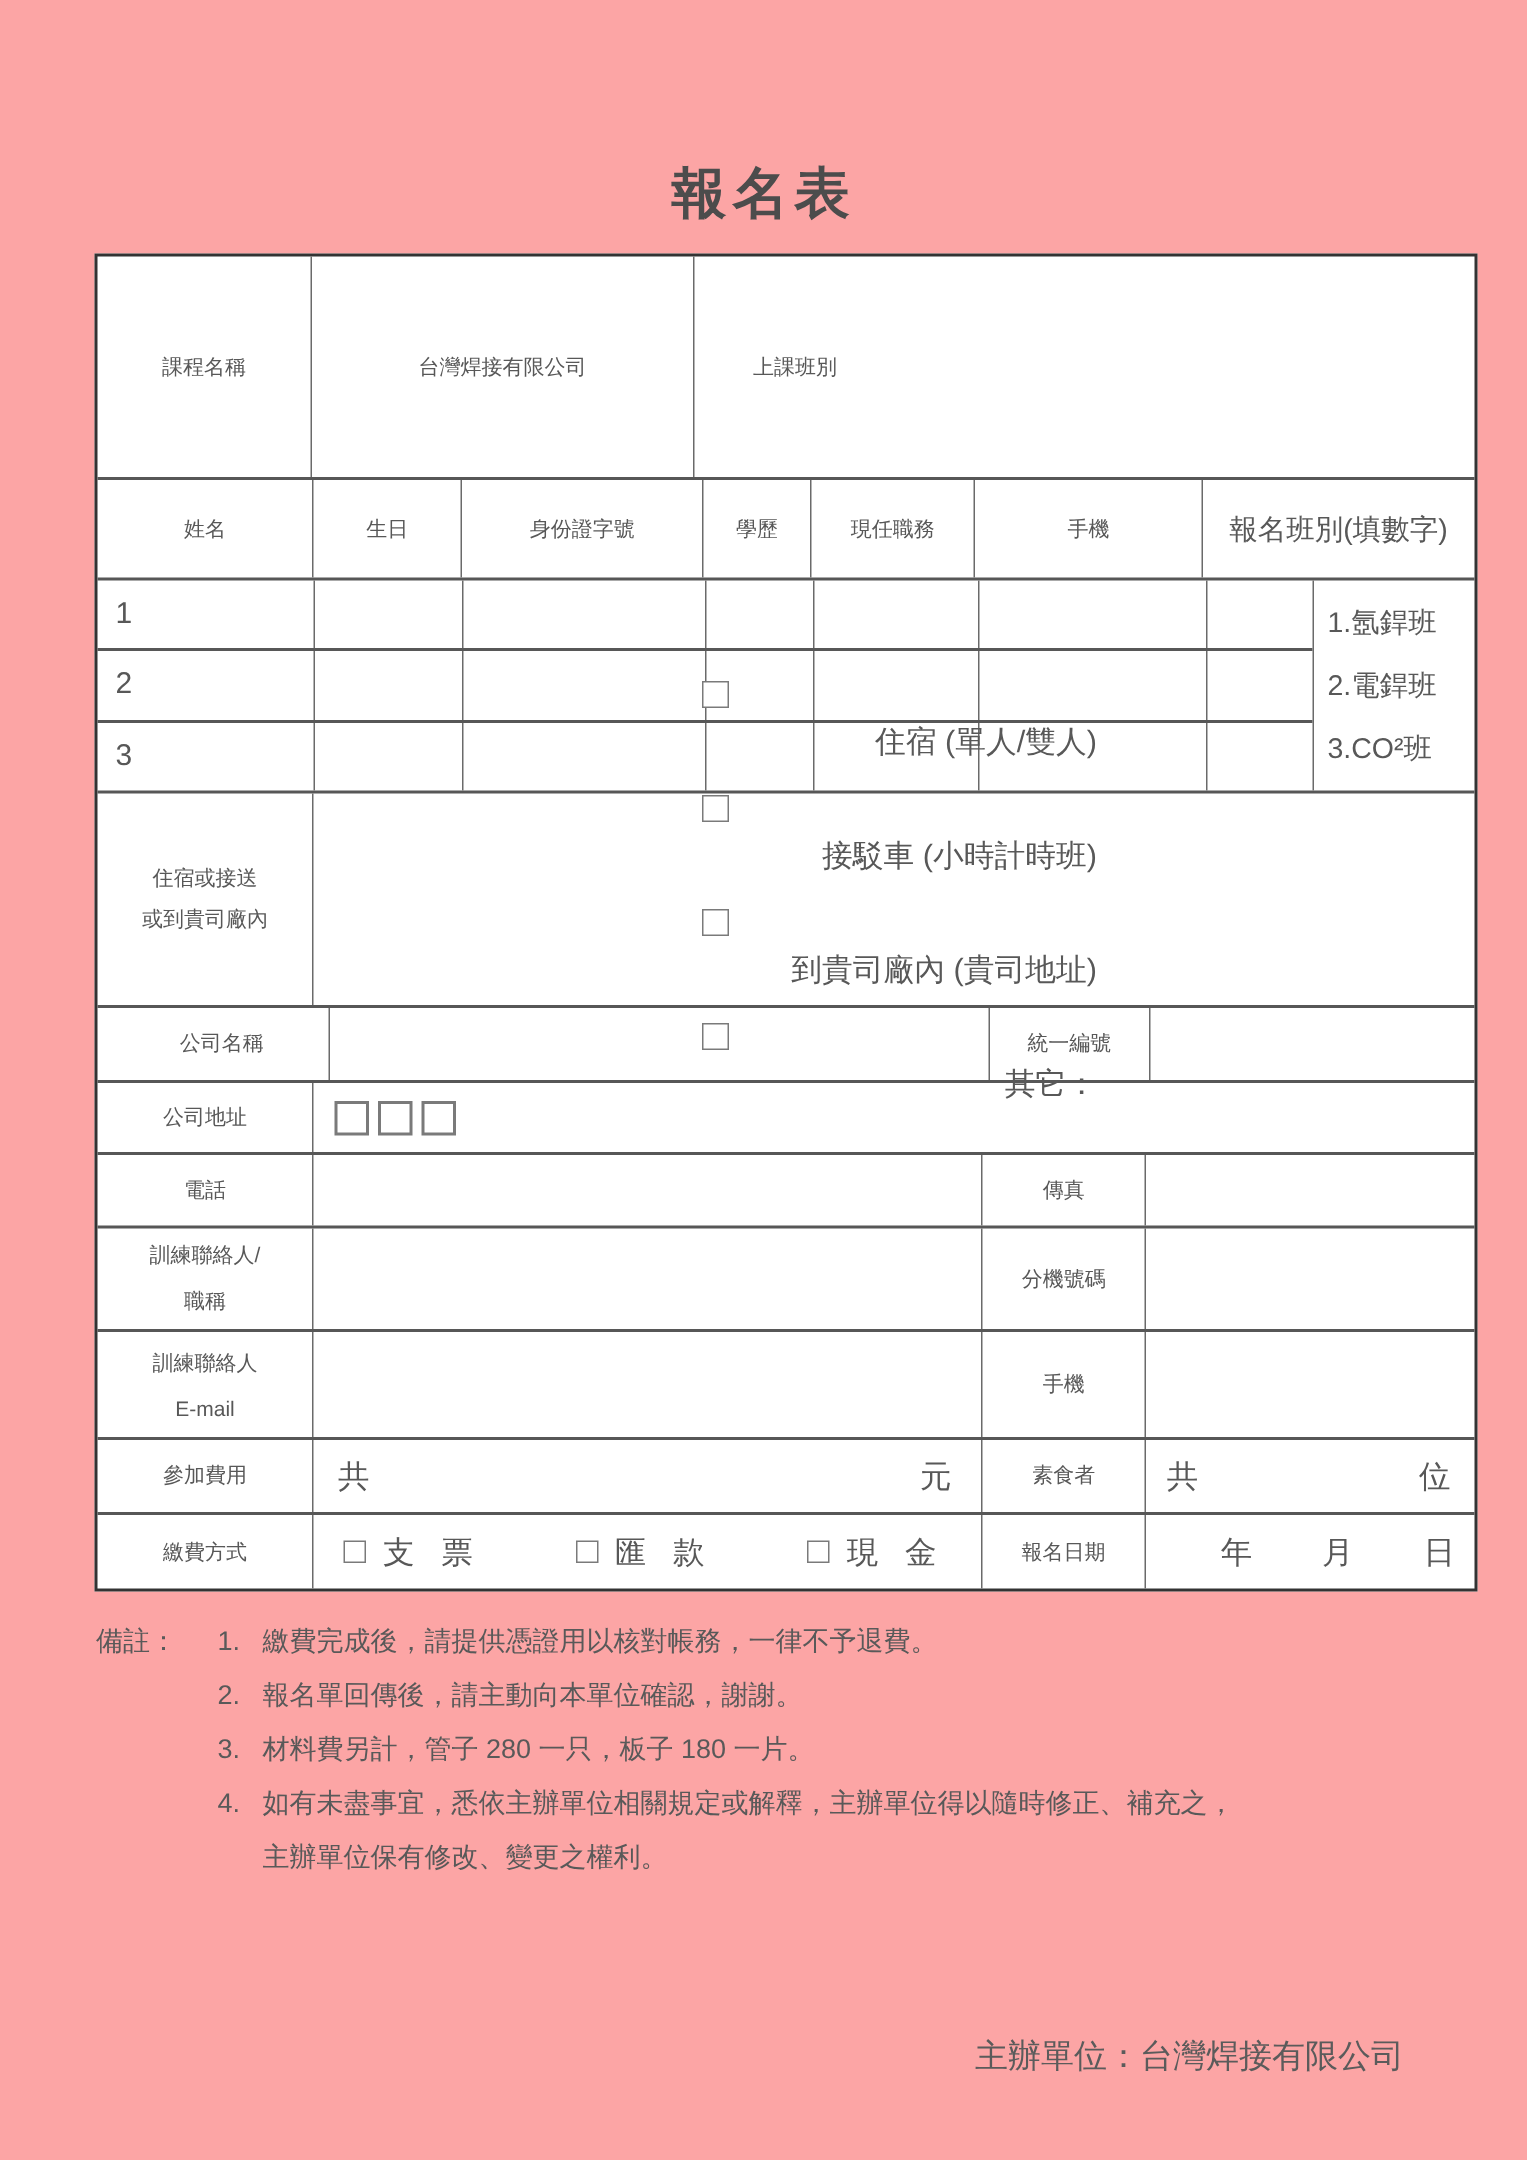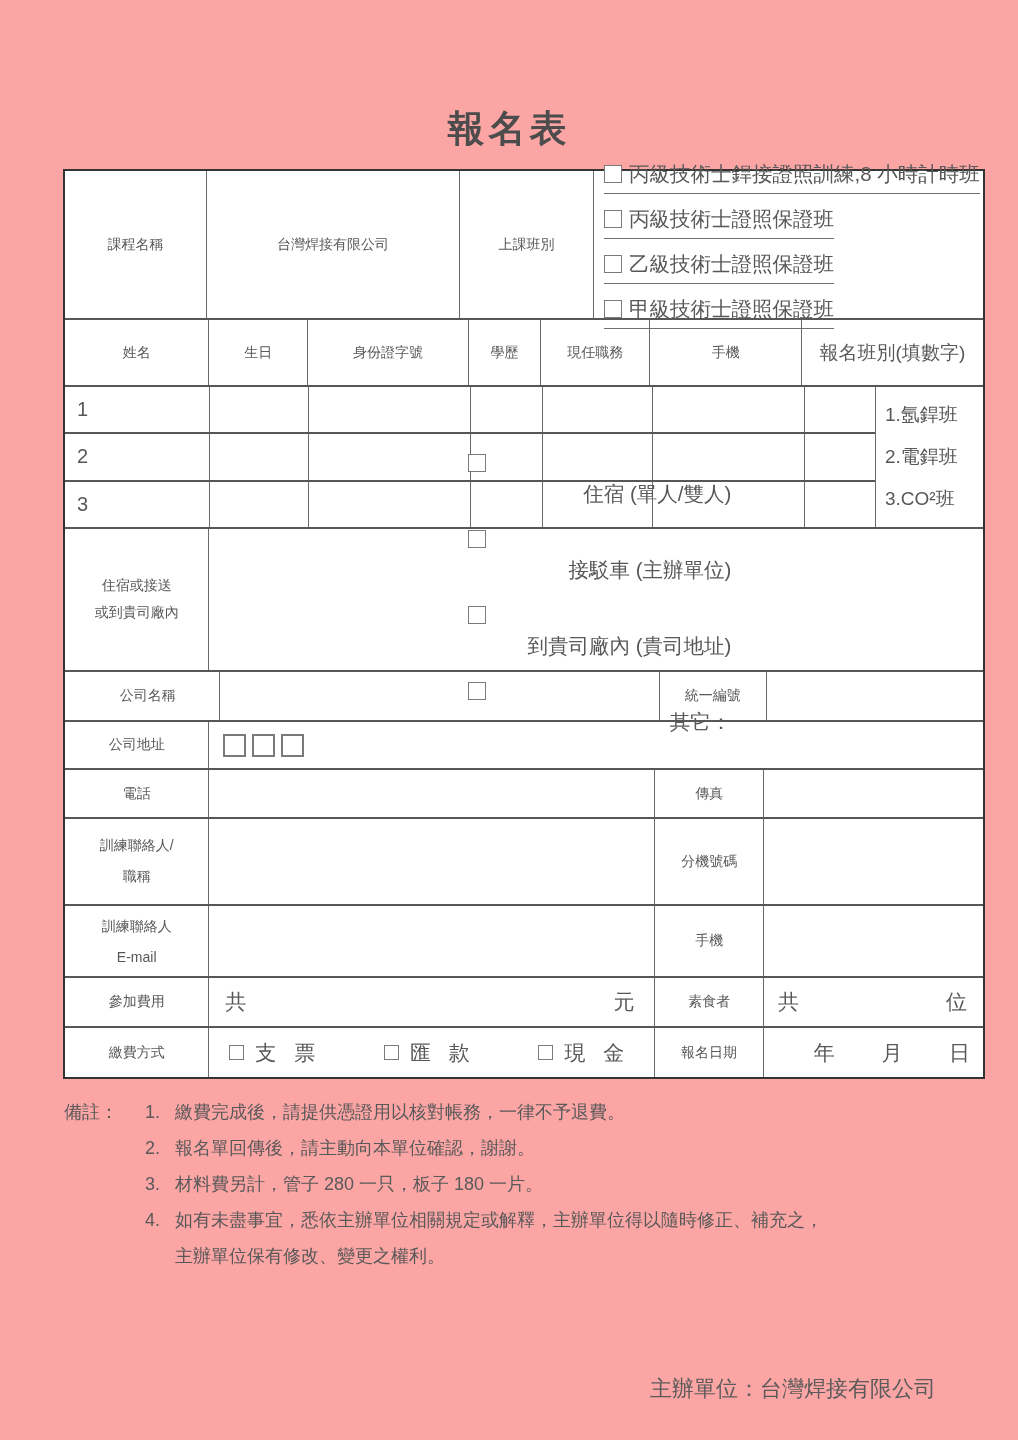--- a/index.html
+++ b/index.html
@@ -37,21 +37,21 @@
   .fs19 { font-size:19px; }
 
   
   .r-course  { height:147px; }
   .r-head    { height:67px; }
   .r-data    { height:142px; }
   .r-lodging { height:143px; }
   .r-cname   { height:50px;padding-left:12px; }
   .r-caddr   { height:48px; }
   .r-phone   { height:49px; }
-  .r-contact { height:87px; }
+  .r-contact { height:69px; }
   .r-email   { height:72px; }
   .r-fee     { height:50px; }
   .r-pay     { height:51px; }
 
   
   .w142{width:142px;} .w255{width:255px;} .w135{width:135px;} .w390{width:390px;}
   .w144{width:144px;} .w99{width:99px;} .w162{width:162px;} .w72{width:72px;}
   .w110{width:110px;} .w152{width:152px;} .w183{width:183px;} .w71{width:71px;}
   .w448{width:448px;} .w109{width:109px;} .w221{width:221px;} .w778{width:778px;}
 
@@ -128,38 +128,20 @@
 <div class="page">
 
   <div class="title">報名表</div>
 
   <div class="form-table">
 
     <div class="ft-row r-course">
       <div class="cell w142 c-center fs21">課程名稱</div>
       <div class="cell w255 c-center fs21">台灣焊接有限公司</div>
       <div class="cell w135 c-center fs21">上課班別</div>
-      <div class="cell w390 options-cell">
-        <span class="opt-line">
-          <span class="cb"></span>
-          <span>丙級技術士銲接證照訓練,8 小時計時班</span>
-        </span>
-        <span class="opt-line">
-          <span class="cb"></span>
-          <span>丙級技術士證照保證班</span>
-        </span>
-        <span class="opt-line">
-          <span class="cb"></span>
-          <span>乙級技術士證照保證班</span>
-        </span>
-        <span class="opt-line">
-          <span class="cb"></span>
-          <span>甲級技術士證照保證班</span>
-        </span>
-      </div>
     </div>
 
     <div class="ft-row r-head">
       <div class="cell w144 c-center fs21">姓名</div>
       <div class="cell w99 c-center fs21">生日</div>
       <div class="cell w162 c-center fs21">身份證字號</div>
       <div class="cell w72 c-center fs21">學歷</div>
       <div class="cell w110 c-center fs21">現任職務</div>
       <div class="cell w152 c-center fs21">手機</div>
       <div class="cell w183 c-center fs19">報名班別(填數字)</div>
@@ -208,21 +190,21 @@
         <span style="margin-top:9px;">或到貴司廠內</span>
       </div>
       <div class="cell w778 lodging-cell">
         <div class="lodging-opt">
           <span class="cb"></span>
           <span>住宿 (單人/雙人)</span>
           <span class="blank-line"></span>
         </div>
         <div class="lodging-opt">
           <span class="cb"></span>
-          <span>接駁車 (主辦單位)</span>
+          <span>接駁車 (小時計時班)</span>
           <span class="blank-line"></span>
         </div>
         <div class="lodging-opt">
           <span class="cb"></span>
           <span>到貴司廠內 (貴司地址)</span>
           <span class="blank-line"></span>
         </div>
         <div class="lodging-opt">
           <span class="cb"></span>
           <span>其它：</span>

